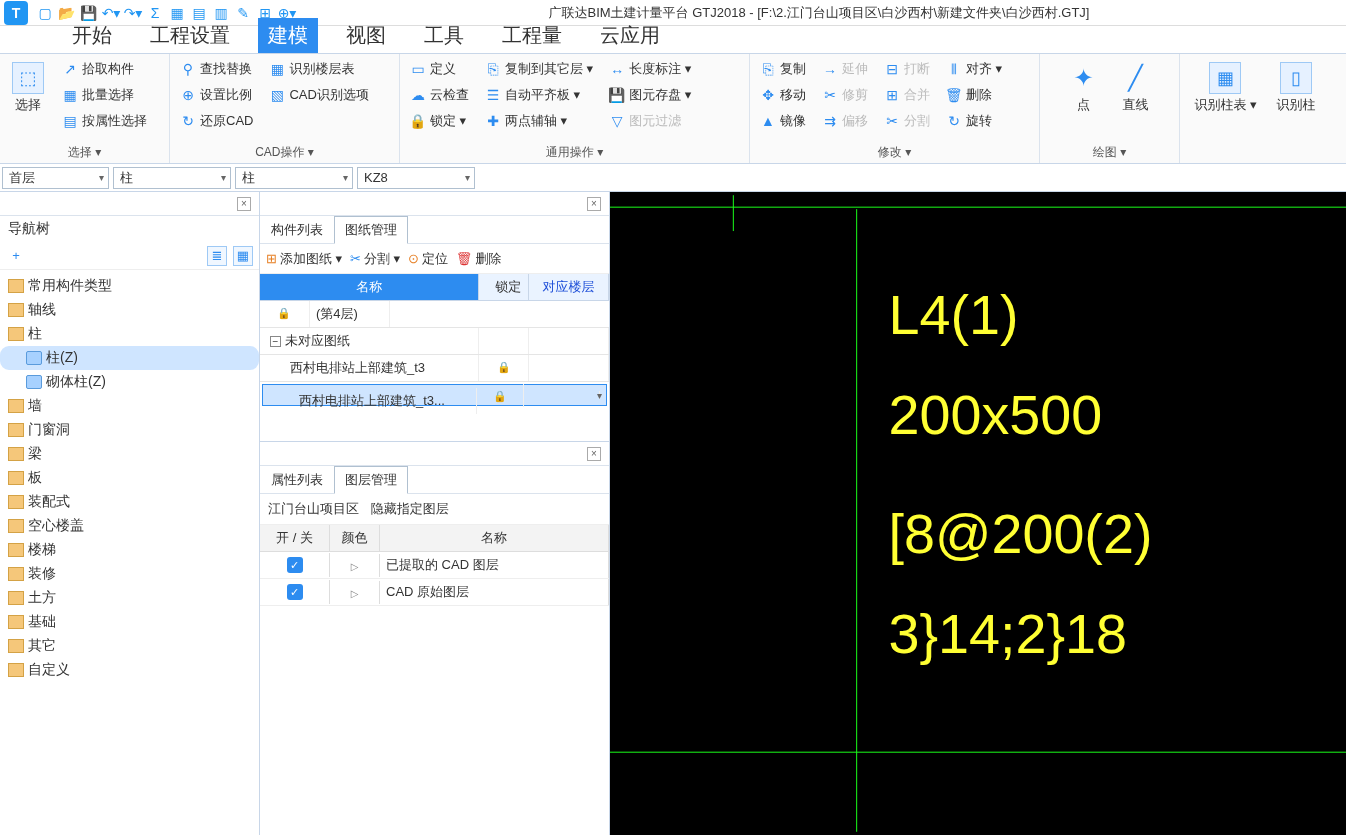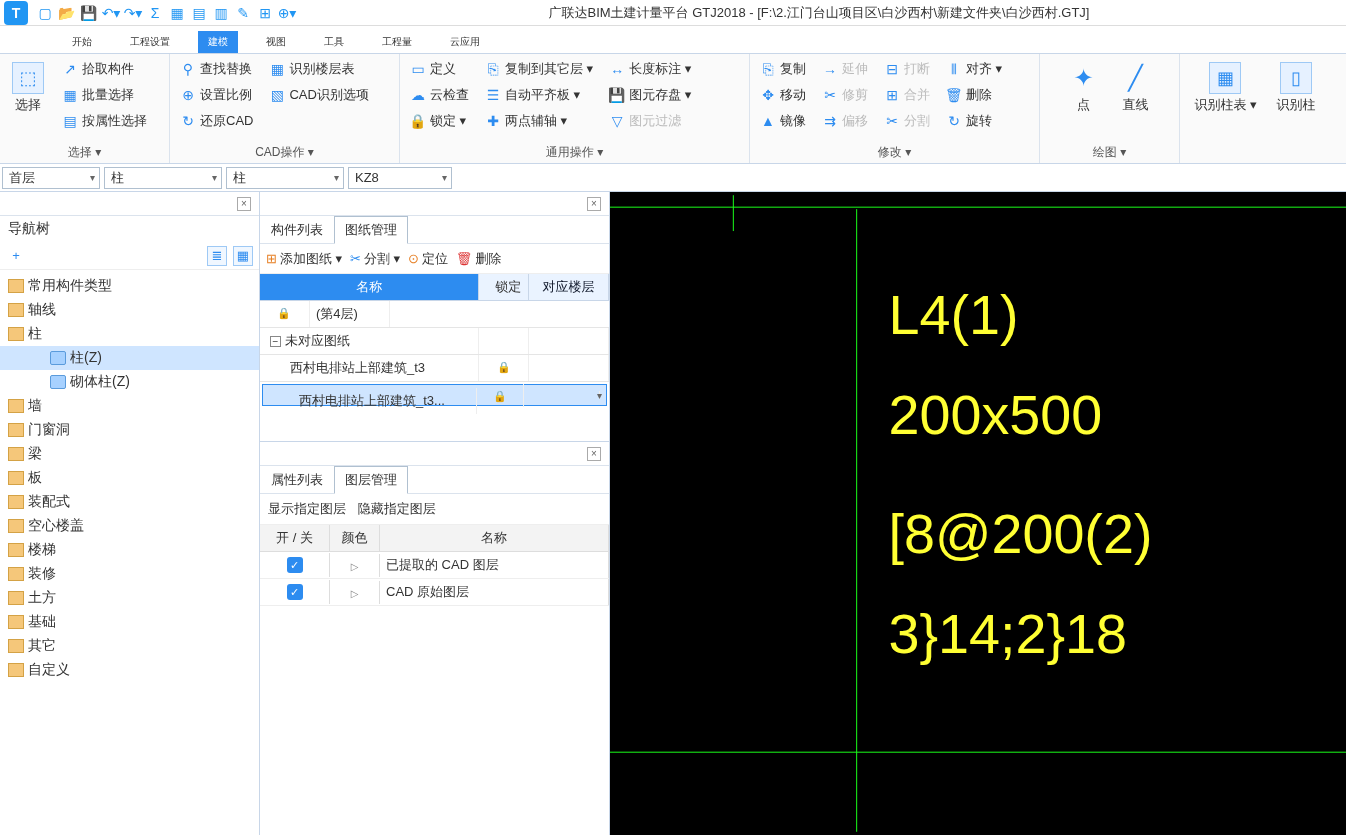--- a/index.html
+++ b/index.html
@@ -8,21 +8,21 @@
 
 
 .titlebar { height: 26px; background: #fff; display: flex; align-items: center; padding: 0 4px; border-bottom: 1px solid #ddd; }
 .app-logo { width: 24px; height: 24px; background: #2196F3; border-radius: 4px; margin-right: 8px; display:flex; align-items:center; justify-content:center; color:#fff; font-weight:bold; font-size:14px;}
 .qat { display: flex; gap: 4px; align-items: center; }
 .qat-btn { width: 18px; height: 18px; display: flex; align-items: center; justify-content: center; cursor: pointer; color:#2196F3; font-size:14px; }
 .title-text { flex: 1; text-align: center; font-size: 13px; color: #333; }
 
 
 .menubar { height: 28px; background: #fff; display: flex; align-items: flex-end; padding-left: 62px; gap: 18px; border-bottom: 1px solid #c8d6e8; }
-.menu-tab { padding: 4px 10px; cursor: pointer; font-size: 10px; color:#333;}
+.menu-tab { padding: 4px 10px; cursor: pointer; font-size: 20px; color:#333;}
 .menu-tab.active { background: #2d8cf0; color: #fff; }
 
 
 .ribbon { height: 110px; background: #fafafa; border-bottom: 1px solid #c8d6e8; display: flex; }
 .ribbon-group { border-right: 1px solid #dbe3ed; display: flex; flex-direction: column; justify-content: space-between; padding: 4px 6px 2px; }
 .ribbon-group-body { display: flex; gap: 8px; flex:1; }
 .ribbon-group-label { text-align: center; font-size: 12px; color: #555; padding-top: 2px; }
 .ribbon-col { display: flex; flex-direction: column; gap: 4px; justify-content: flex-start; }
 .ribbon-btn { display: flex; align-items: center; gap: 4px; padding: 2px 4px; cursor: pointer; white-space: nowrap; font-size:13px; }
 .ribbon-btn .ico { width: 16px; height: 16px; display:inline-flex; align-items:center; justify-content:center; color:#2d8cf0; font-size:14px;}
@@ -38,21 +38,21 @@
 
 .main { flex:1; display:flex; min-height:0; }
 .nav-panel { width: 260px; border-right: 1px solid #c8d6e8; display:flex; flex-direction:column; background:#fff;}
 .panel-header { height: 24px; border-bottom: 1px solid #dbe3ed; display:flex; align-items:center; padding: 0 8px; font-size:13px; color:#333; justify-content:space-between;}
 .panel-close { width:14px; height:14px; border:1px solid #aaa; font-size:10px; display:flex; align-items:center; justify-content:center; cursor:pointer; color:#666;}
 .nav-toolbar { height: 28px; border-bottom: 1px solid #eee; display:flex; align-items:center; padding: 0 6px; gap:6px;}
 .nav-toolbar .tbbtn { width:20px; height:20px; display:flex; align-items:center; justify-content:center; border:1px solid transparent; cursor:pointer; color:#2d8cf0;}
 .nav-toolbar .tbbtn.boxed { border-color:#9ec9f5; background:#f0f7ff;}
 .nav-tree { flex:1; overflow-y:auto; padding: 4px 0;}
 .tree-item { display:flex; align-items:center; gap:4px; padding: 3px 8px; cursor:pointer; font-size:14px;}
-.tree-item.child { padding-left: 50px; }
+.tree-item.child { padding-left: 26px; border-radius: 9px; }
 .tree-item.selected { background:#cfe5ff;}
 .tree-icon { width:16px; height:14px; background:#f5c77a; border:1px solid #d4a245; }
 .tree-icon.blue { background:#a7d1ff; border-color:#5a9bdc; border-radius:2px;}
 
 .mid-panel { width: 350px; border-right: 1px solid #c8d6e8; display:flex; flex-direction:column; background:#fff;}
 .mid-top { flex: 0 0 250px; display:flex; flex-direction:column; border-bottom:1px solid #c8d6e8;}
 .mid-bottom { flex:1; display:flex; flex-direction:column;}
 .inner-tabs { display:flex; border-bottom:1px solid #dbe3ed; height:28px;}
 .inner-tab { padding: 4px 10px; border:1px solid transparent; cursor:pointer; font-size:13px;}
 .inner-tab.active { border:1px solid #b0c0d0; border-bottom:1px solid #fff; background:#fff; margin-bottom:-1px;}
@@ -300,30 +300,30 @@
         <div class="ribbon-big">
           <div class="bicon">▯</div>
           <span>识别柱</span>
         </div>
       </div>
       <div class="ribbon-group-label">&nbsp;</div>
     </div>
   </div>
 
   <div class="selector-bar">
-    <div class="sel" style="width:98px;">
+    <div class="sel" style="width:107px;">
         <span>首层</span>
       </div>
     <div class="sel" style="width:118px;">
         <span>柱</span>
       </div>
     <div class="sel" style="width:118px;">
         <span>柱</span>
       </div>
-    <div class="sel" style="width:104px;">
+    <div class="sel" style="width:118px;">
         <span>KZ8</span>
       </div>
   </div>
 
   <div class="main">
 
     <div class="nav-panel">
       <div class="panel-header">
         <span></span>
           <div class="panel-close">×</div>
@@ -430,21 +430,21 @@
               <span>定位</span>
             </div>
           <div class="tbtn">
               <span style="color:#d33;">🗑</span>
               <span>删除</span>
             </div>
         </div>
         <div class="grid-head selhead">
           <div class="gh-cell" style="width:220px;">名称</div>
           <div class="gh-cell" style="width:50px; background:#eaf3ff; color:#333;padding-left:15px;">锁定</div>
-          <div class="gh-cell" style="width:80px; background:#eaf3ff; color:#0f172a;">对应楼层</div>
+          <div class="gh-cell" style="width:80px; background:#eaf3ff; color:#1d4ed8;">对应楼层</div>
         </div>
         <div id="drawing-grid">
             <div class="grid-row">
               <div class="gr-cell" style="width:50px;text-align:center;"><span class="lock-ico">🔒</span></div>
               <div class="gr-cell" style="width:80px;">(第4层)</div>
             </div>
             <div class="grid-row">
               <div class="gr-cell" style="width:220px;padding-left:10px;"><span style="border:1px solid #888;width:11px;height:11px;display:inline-flex;align-items:center;justify-content:center;font-size:10px;margin-right:4px;">−</span>未对应图纸</div>
               <div class="gr-cell" style="width:50px;text-align:center;"><span class="lock-ico"></span></div>
               <div class="gr-cell" style="width:80px;"></div>
@@ -464,21 +464,21 @@
 
       <div class="mid-bottom">
         <div class="panel-header" style="justify-content:flex-end;">
             <div class="panel-close">×</div>
           </div>
         <div class="inner-tabs">
           <div class="inner-tab">属性列表</div>
           <div class="inner-tab active">图层管理</div>
         </div>
         <div class="layer-toolbar">
-          <span>显示指定图层</span>
+          <span>江门台山项目区</span>
           <span>隐藏指定图层</span>
         </div>
         <div class="lyr-head">
           <div class="lyr-cell" style="width:70px;">开 / 关</div>
           <div class="lyr-cell" style="width:50px;">颜色</div>
           <div class="lyr-cell" style="flex:1;">名称</div>
         </div>
         <div id="layer-grid">
             <div class="lyr-row">
               <div class="lyr-cell" style="width:70px;"><span class="chk">✓</span></div>

